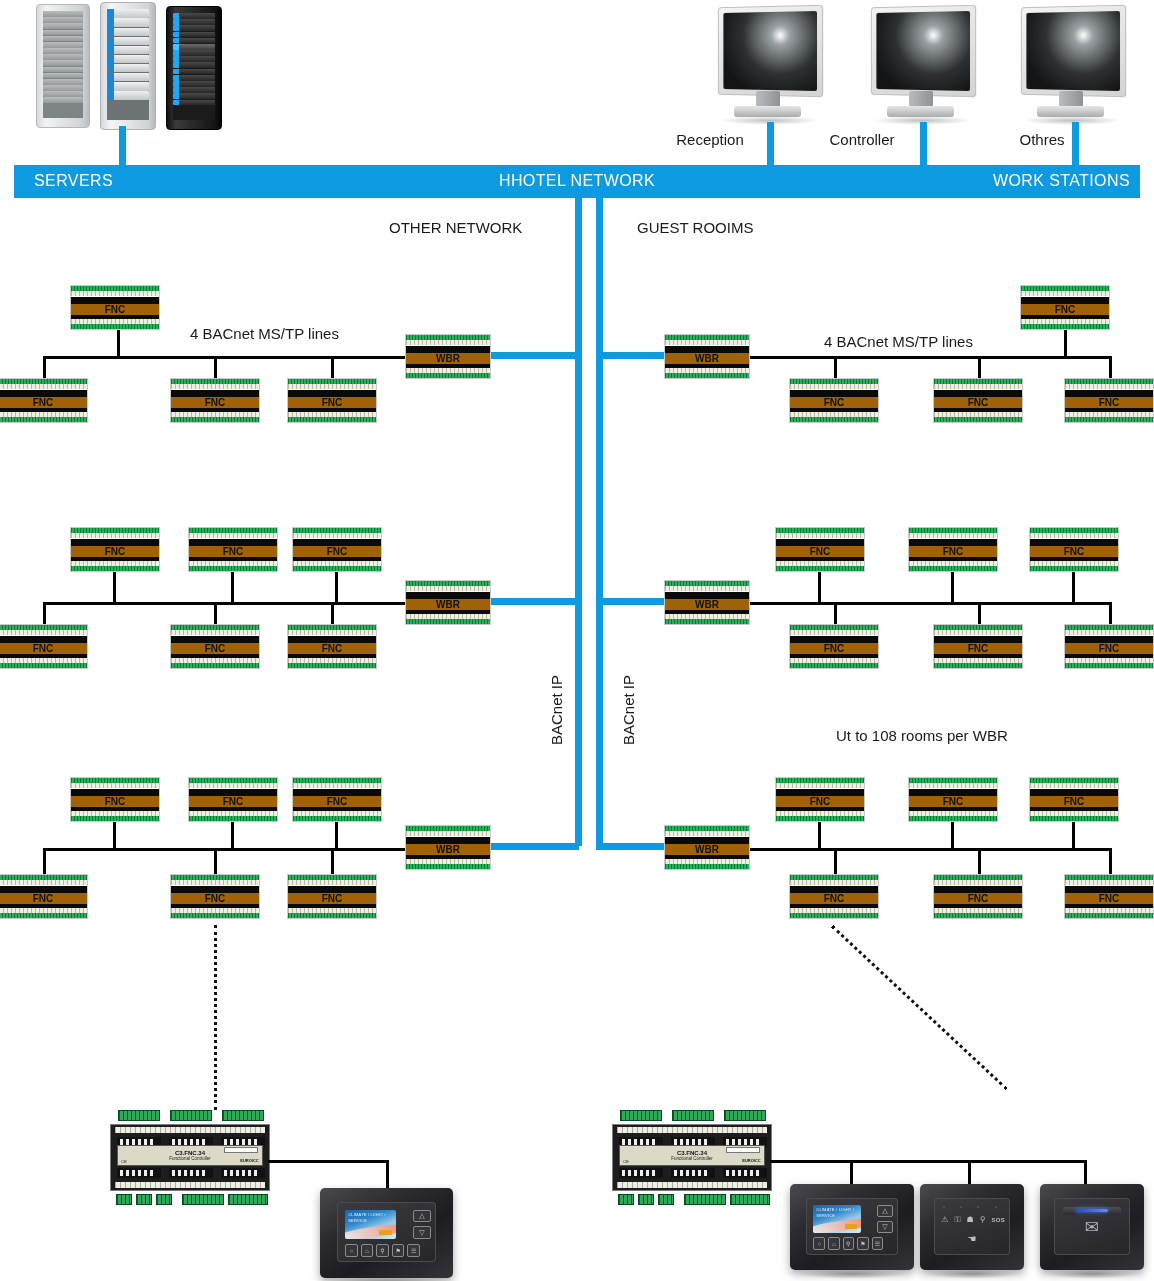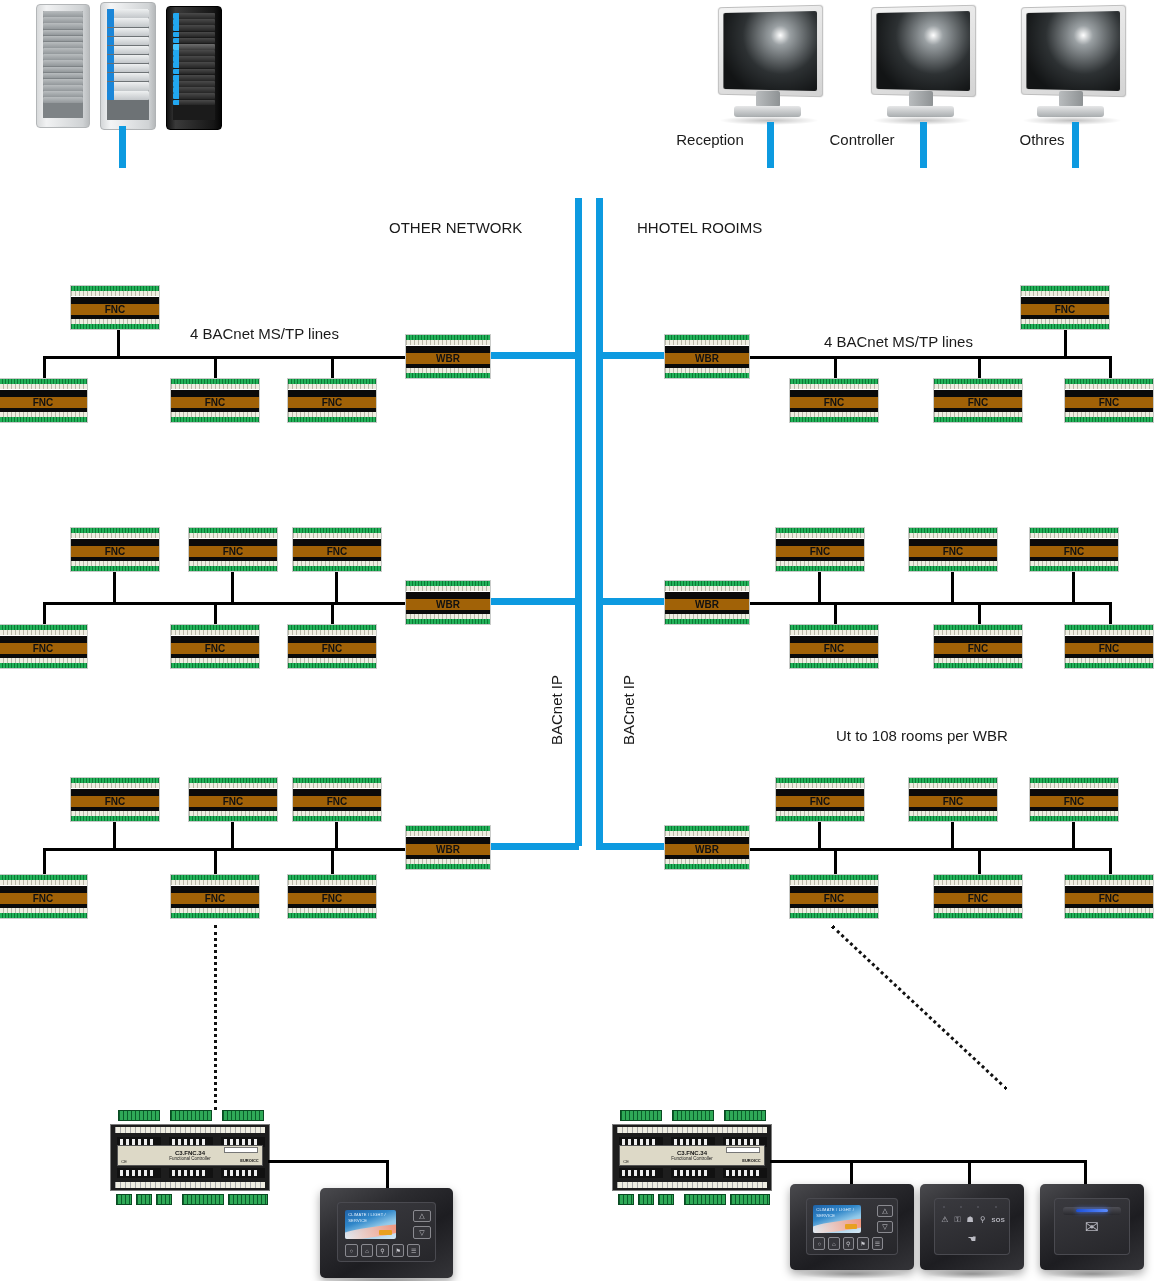--- a/index.html
+++ b/index.html
@@ -218,23 +218,28 @@
     <div class="screenwrap">
         <div class="screen"></div>
       </div>
     <div class="neck"></div>
       <div class="base"></div>
       <div class="mshadow"></div>
   </div>
   <div class="mon-label" style="left:992px;top:131px;width:100px;">Othres</div>
   <div class="bluev" style="left:1072px;top:122px;height:46px;"></div>
 
+  <div class="netbar">
+    <span class="lbl left">SERVERS</span>
+    <span class="lbl mid">HHOTEL NETWORK</span>
+    <span class="lbl right">WORK STATIONS</span>
+  </div>
 
   <div class="note" style="left:389px;top:219px;">OTHER NETWORK</div>
-  <div class="note" style="left:637px;top:219px;">HHOTEL ROOIMS</div>
+  <div class="note" style="left:637px;top:219px;">GUEST ROOIMS</div>
 
   <div class="bluev" style="left:575px;top:198px;height:648px;"></div>
   <div class="bluev" style="left:596px;top:198px;height:648px;"></div>
 
   <div class="blueh" style="left:489px;top:352px;width:90px;"></div>
   <div class="blueh" style="left:489px;top:598px;width:90px;"></div>
   <div class="blueh" style="left:489px;top:843px;width:90px;"></div>
 
   <div class="blueh" style="left:596px;top:352px;width:74px;"></div>
   <div class="blueh" style="left:596px;top:598px;width:74px;"></div>

